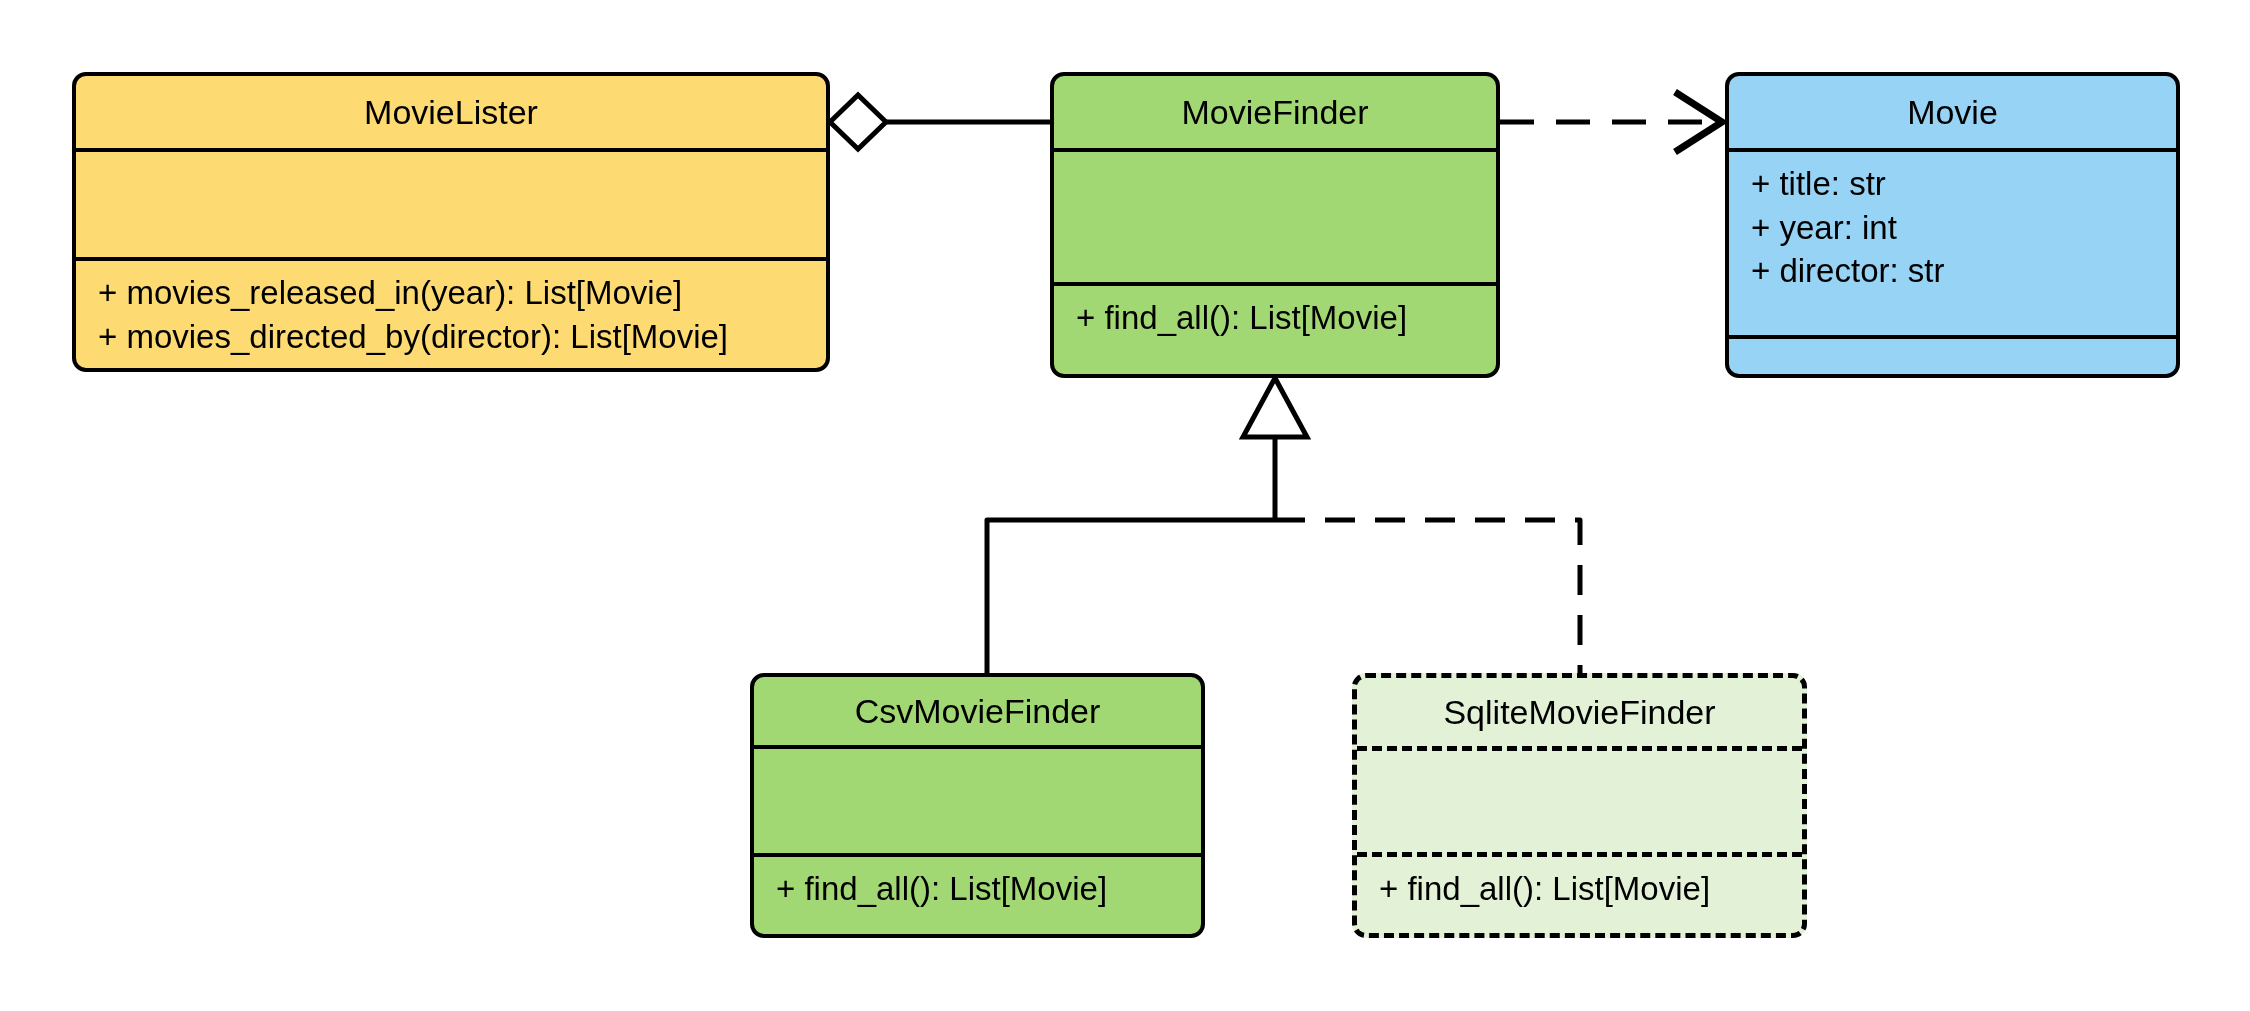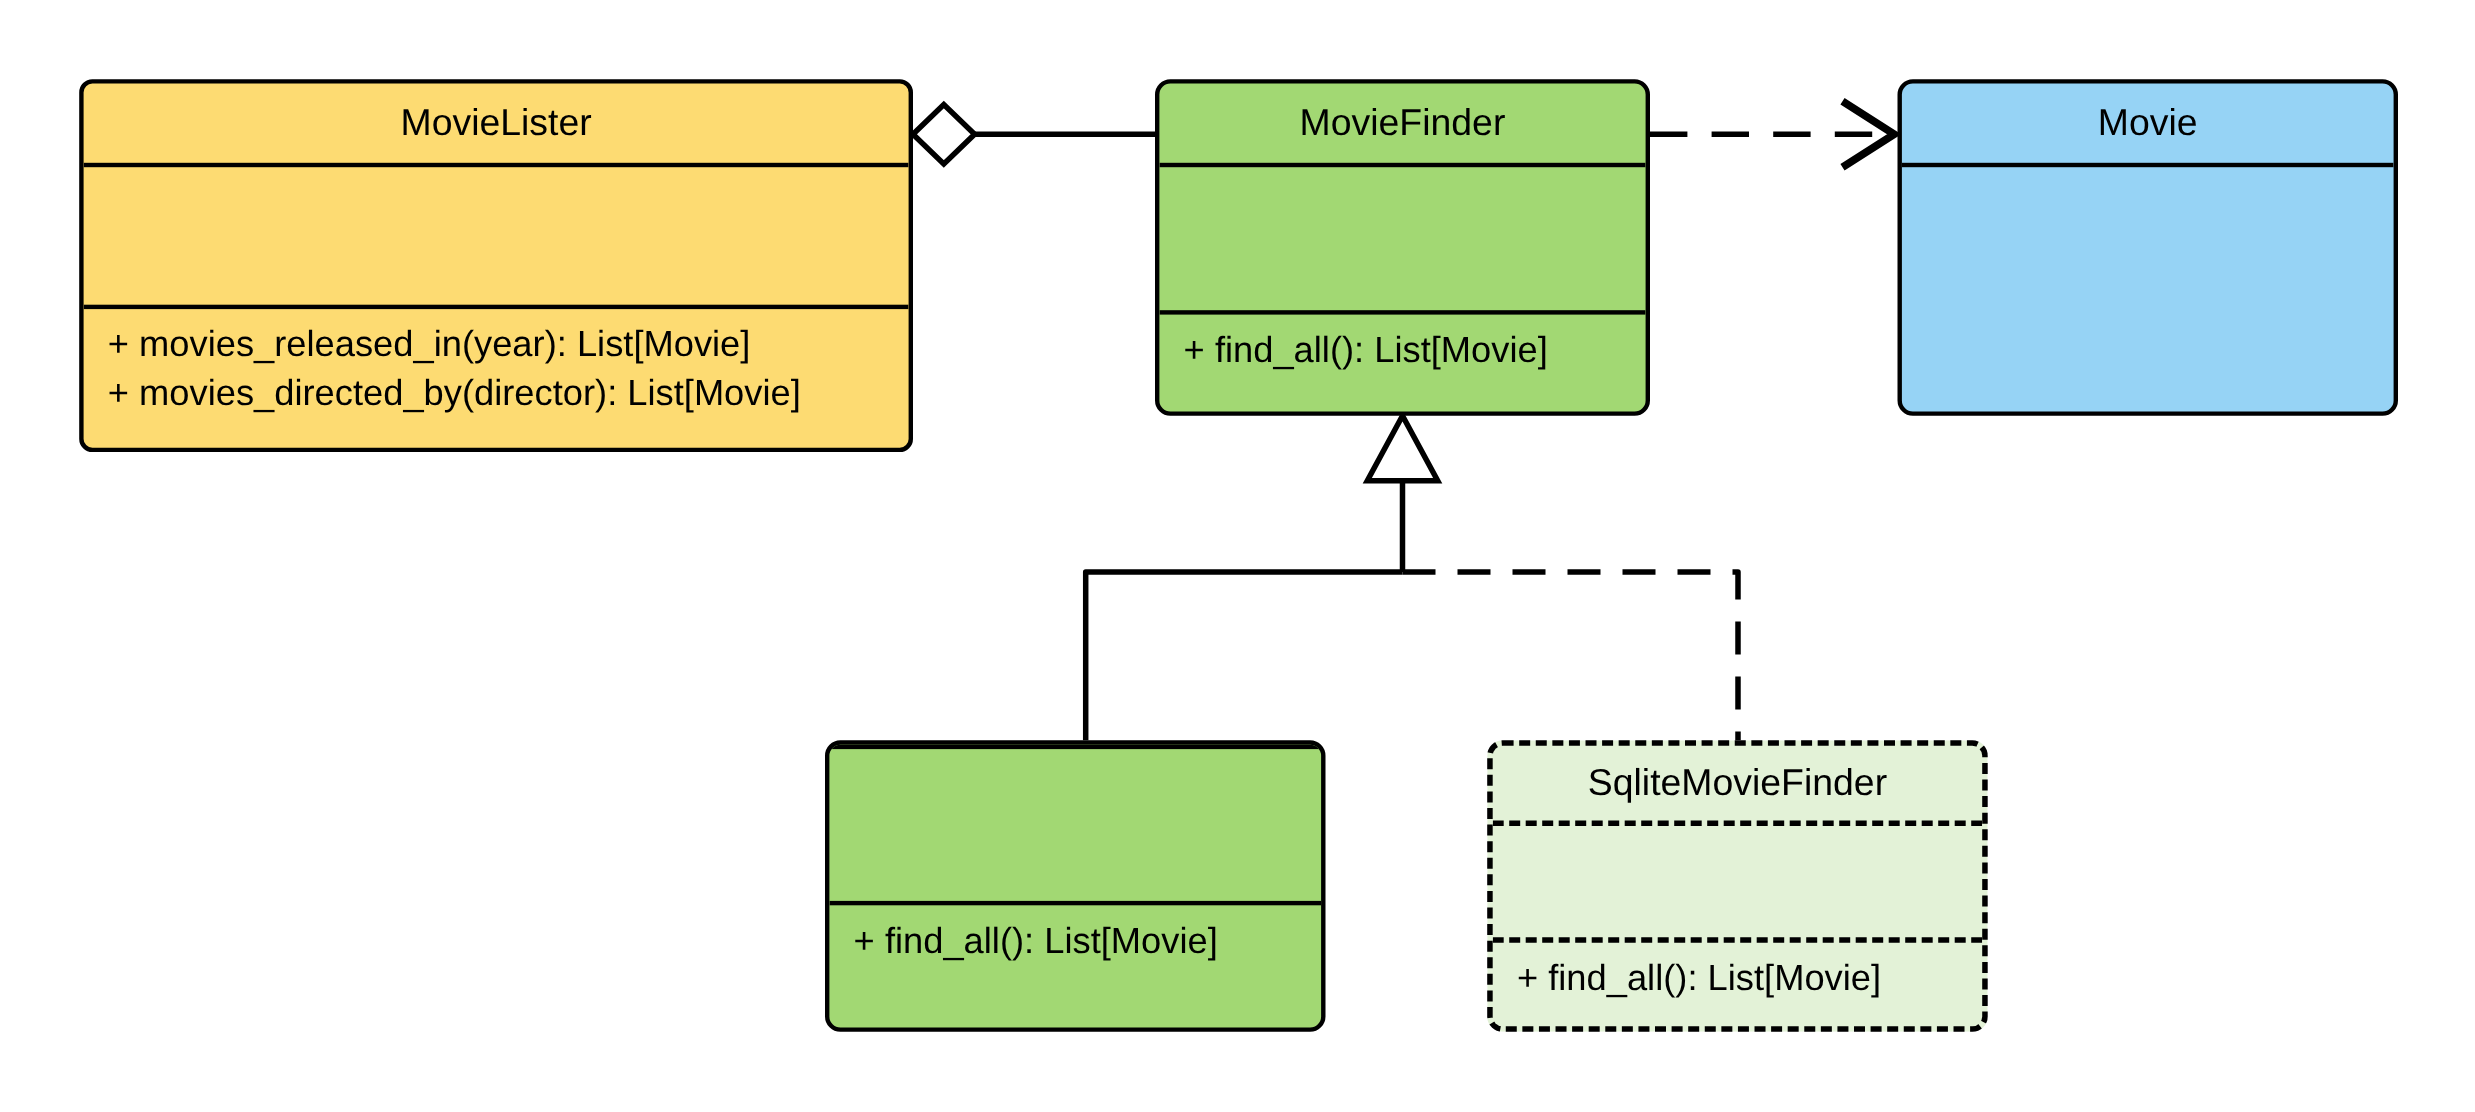--- a/index.html
+++ b/index.html
@@ -103,43 +103,49 @@
       <line x1="1275" y1="437" x2="1275" y2="520" stroke="#000000" stroke-width="5"></line>
 
       <polyline points="1275,520 987,520 987,673" fill="none" stroke="#000000" stroke-width="5" stroke-linejoin="round"></polyline>
     </g>
 
     <g>
       <polyline points="1275,520 1580,520 1580,673" fill="none" stroke="#000000" stroke-width="5" stroke-dasharray="30 20" stroke-linejoin="round"></polyline>
     </g>
   </svg>
 
-  <div class="uml-class fill-yellow" style="left:72px; top:72px; width:758px; height:339px;border-radius:12px;">
+  <div class="uml-class fill-yellow" style="left:72px; top:72px; width:758px; height:300px;">
     <div class="uml-name" style="height:72px;">MovieLister</div>
     <div class="uml-compartment empty" style="height:100px;"></div>
     <div class="uml-compartment">
       <div class="uml-member">+ movies_released_in(year): List[Movie]</div>
       <div class="uml-member">+ movies_directed_by(director): List[Movie]</div>
     </div>
   </div>
 
   <div class="uml-class fill-green" style="left:1050px; top:72px; width:450px; height:306px;">
     <div class="uml-name" style="height:72px;">MovieFinder</div>
     <div class="uml-compartment empty" style="height:100px;"></div>
     <div class="uml-compartment">
       <div class="uml-member">+ find_all(): List[Movie]</div>
     </div>
   </div>
 
   <div class="uml-class fill-blue" style="left:1725px; top:72px; width:455px; height:306px;">
     <div class="uml-name" style="height:72px;">Movie</div>
+    <div class="uml-compartment" style="height:152px;">
+      <div class="uml-member">+ title: str</div>
+      <div class="uml-member">+ year: int</div>
+      <div class="uml-member">+ director: str</div>
+    </div>
     <div class="uml-compartment empty"></div>
   </div>
 
   <div class="uml-class fill-green" style="left:750px; top:673px; width:455px; height:265px;">
+    <div class="uml-name" style="height:68px;">CsvMovieFinder</div>
     <div class="uml-compartment empty" style="height:84px;"></div>
     <div class="uml-compartment">
       <div class="uml-member">+ find_all(): List[Movie]</div>
     </div>
   </div>
 
   <div class="uml-class fill-ltgreen dashed" style="left:1352px; top:673px; width:455px; height:265px;justify-content:space-between;">
     <div class="uml-name" style="height:68px;">SqliteMovieFinder</div>
     <div class="uml-compartment empty" style="height:84px;"></div>
     <div class="uml-compartment">

